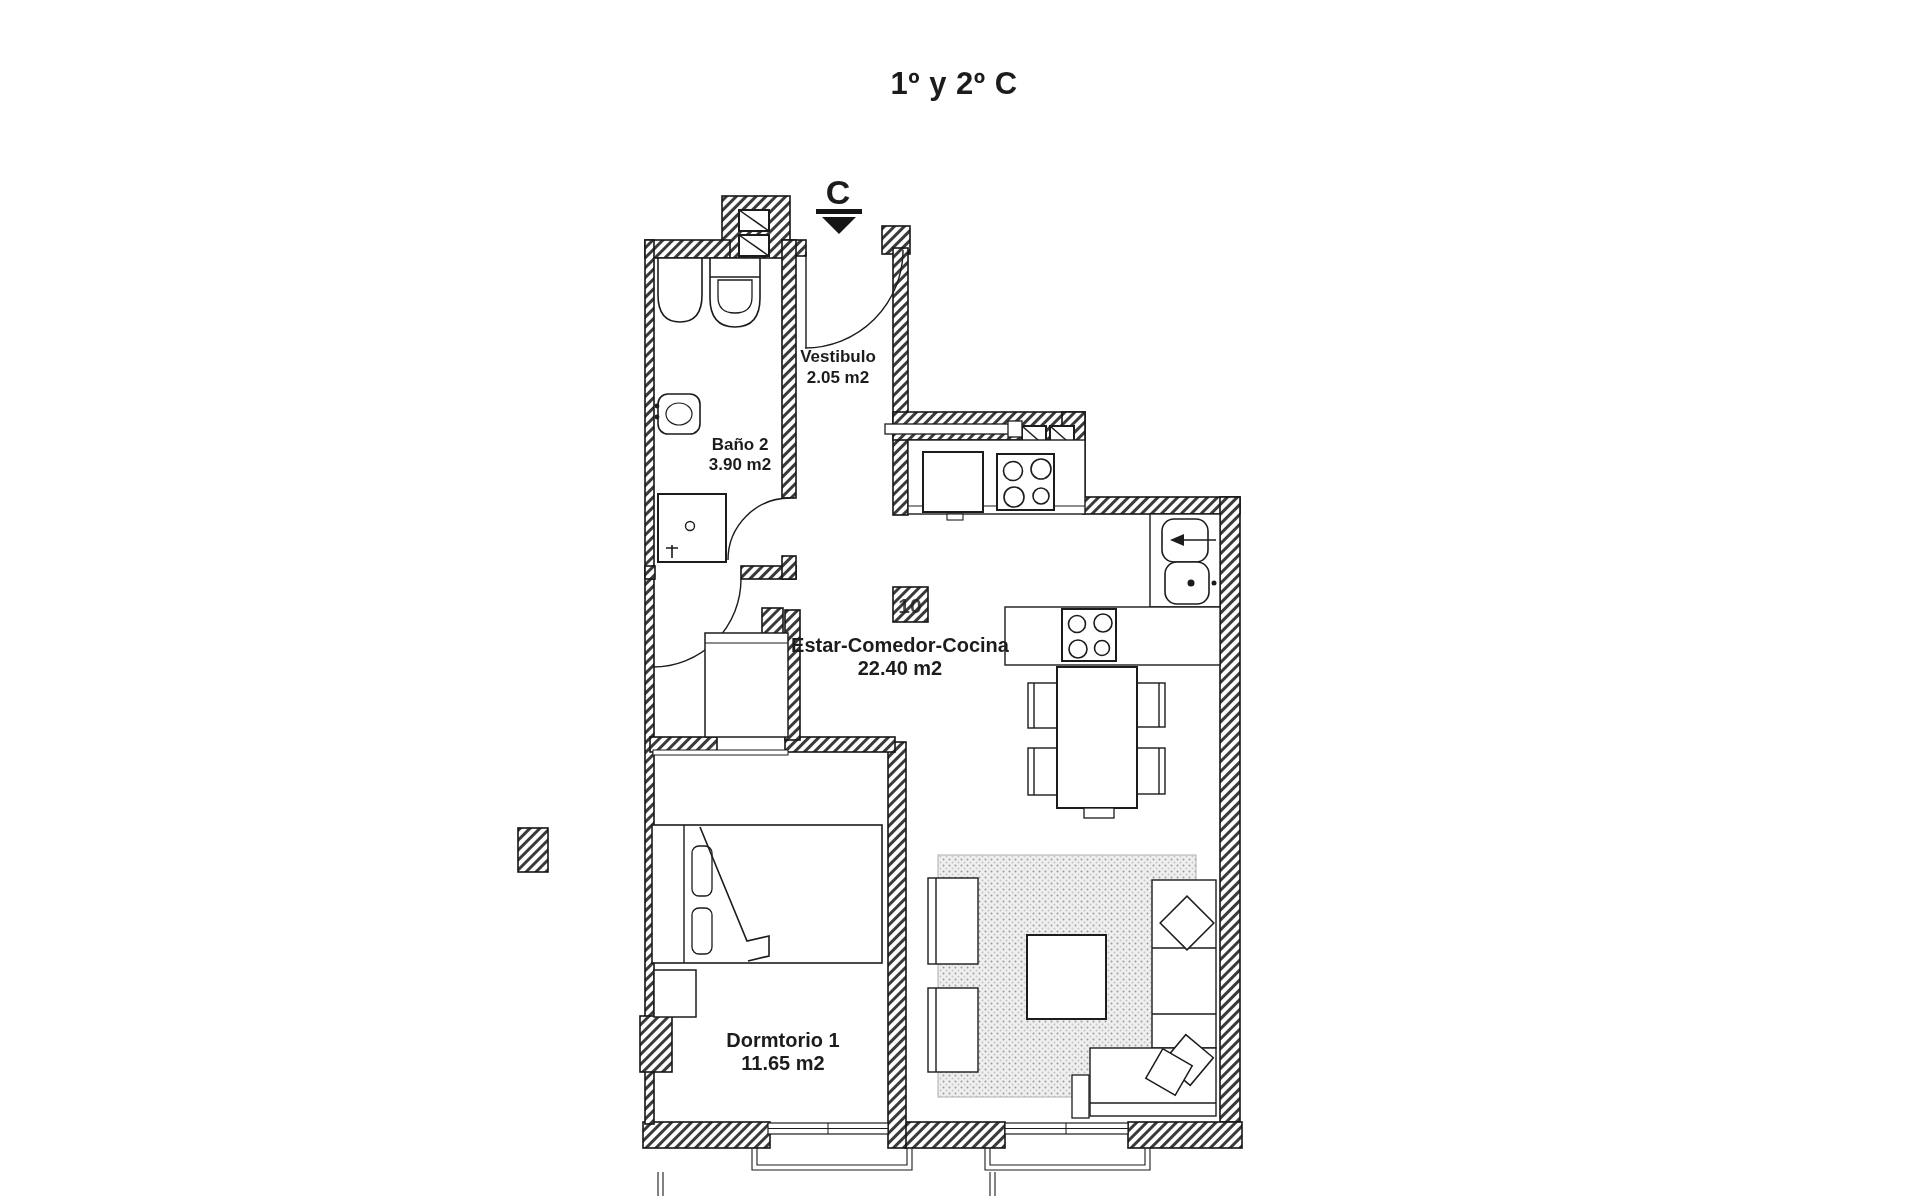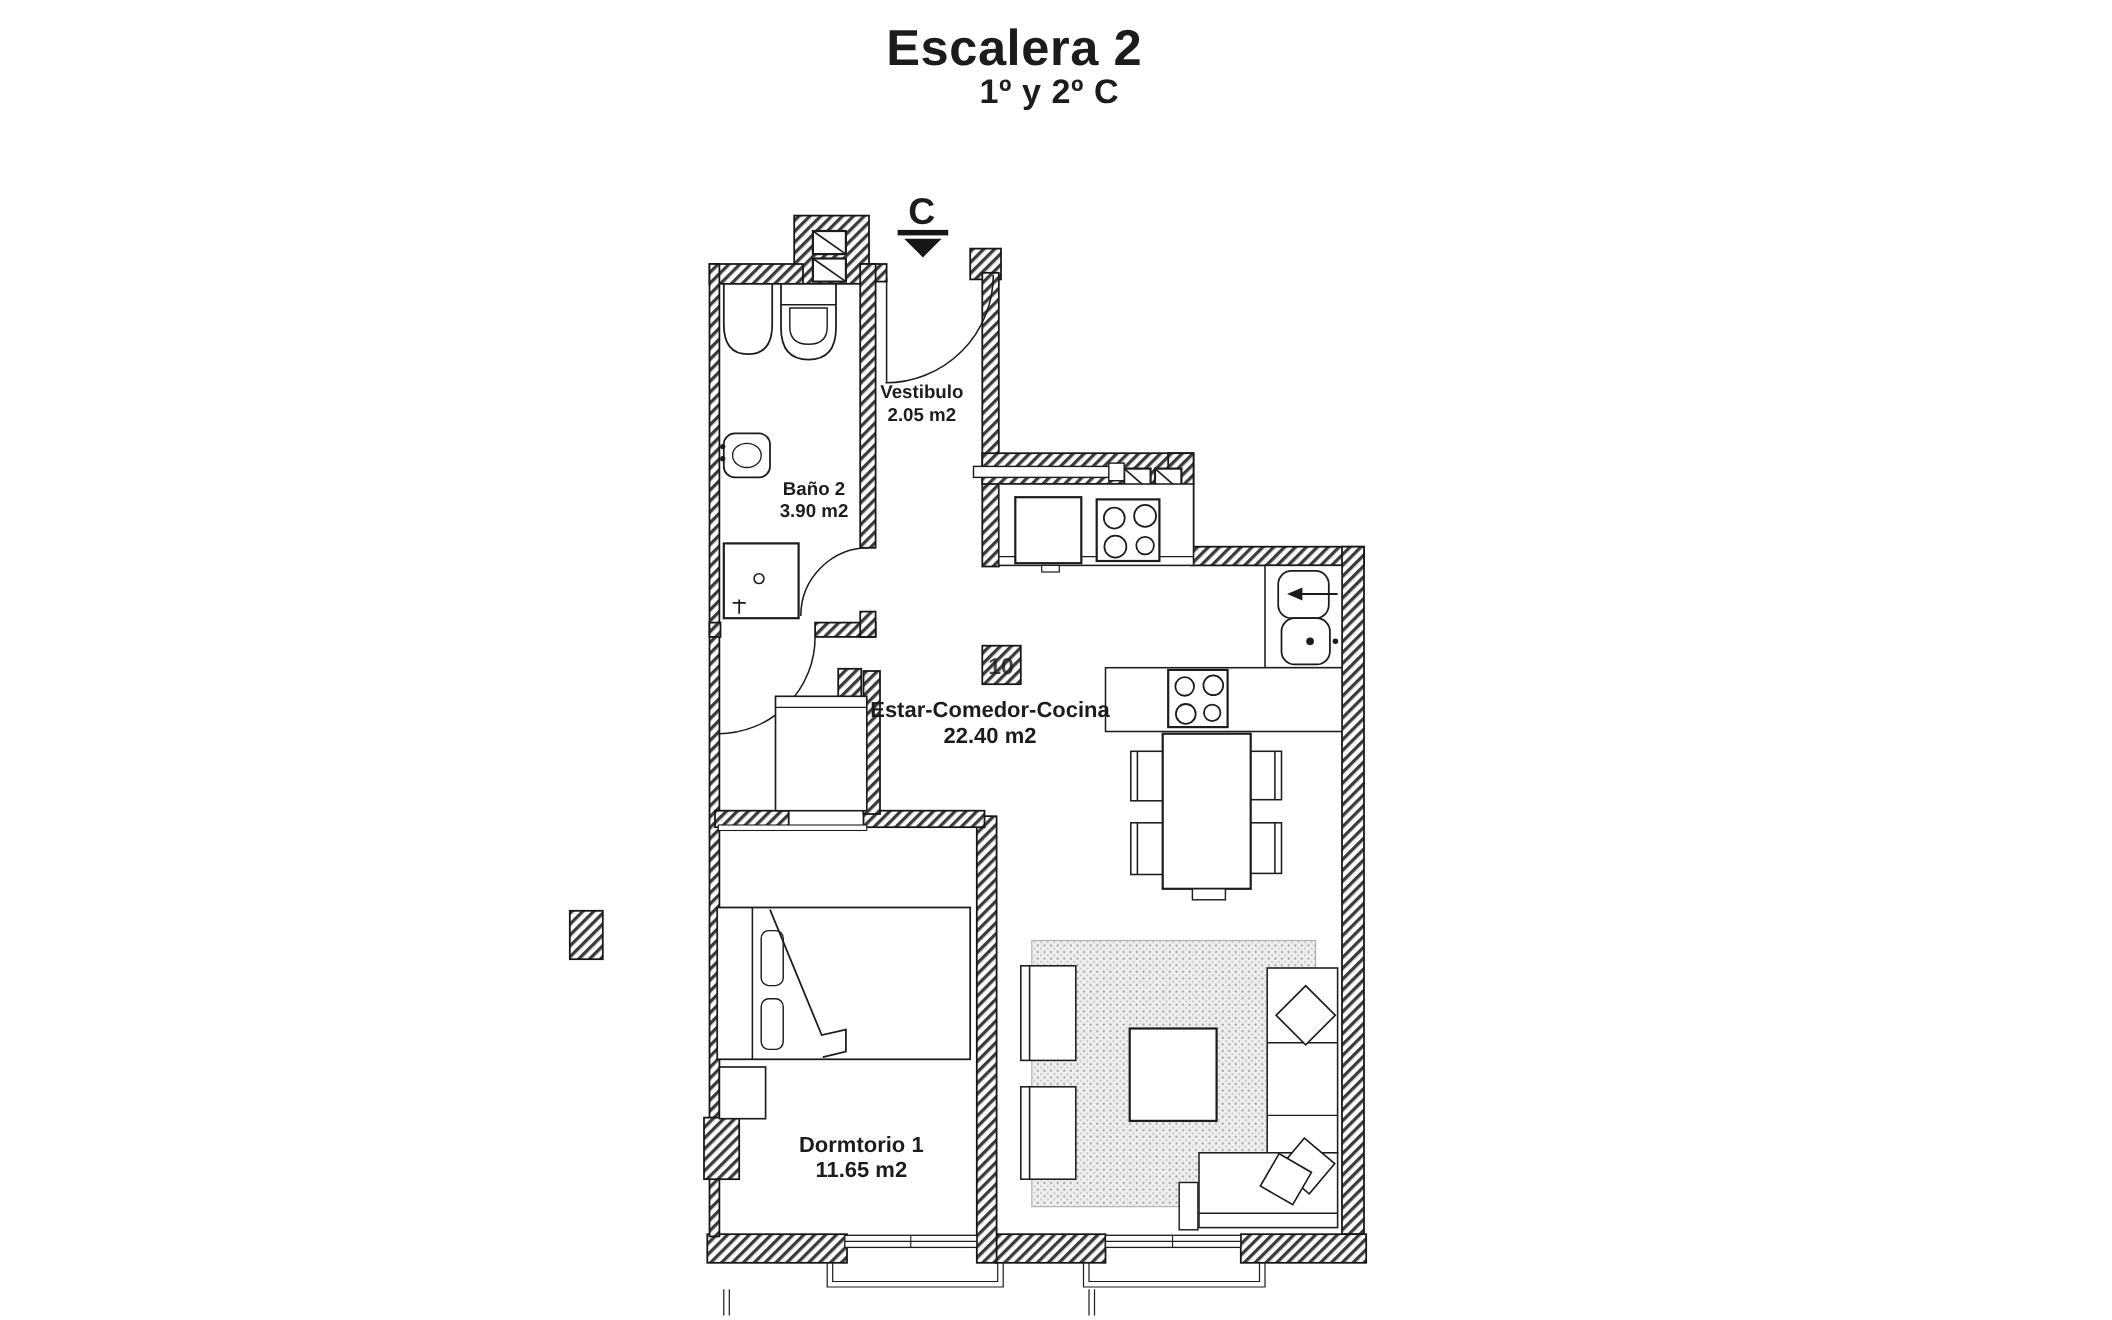--- a/index.html
+++ b/index.html
@@ -13,21 +13,20 @@
   svg text{font-family:"Liberation Sans",sans-serif;font-weight:bold;fill:#1c1c1c;}
   .wall{fill:url(#hatch);stroke:#161616;stroke-width:1.6;}
   .fix{fill:#ffffff;stroke:#1c1c1c;}
   .ln{fill:none;stroke:#1c1c1c;}
 </style>
 </head>
 <body>
 
 <div class="canvas">
 
-  <div class="title-line t1">Escalera 2</div>
   <div class="title-line t2">1º y 2º C</div>
 
   <svg width="1920" height="1200" viewBox="0 0 1920 1200">
     <defs>
       <pattern id="hatch" patternUnits="userSpaceOnUse" width="7" height="7" patternTransform="rotate(45)">
         <rect width="7" height="7" fill="#ffffff"></rect>
         <rect width="3" height="7" fill="#3a3a3a"></rect>
       </pattern>
       <pattern id="dots" patternUnits="userSpaceOnUse" width="6" height="6">
         <rect width="6" height="6" fill="#efefef"></rect>

